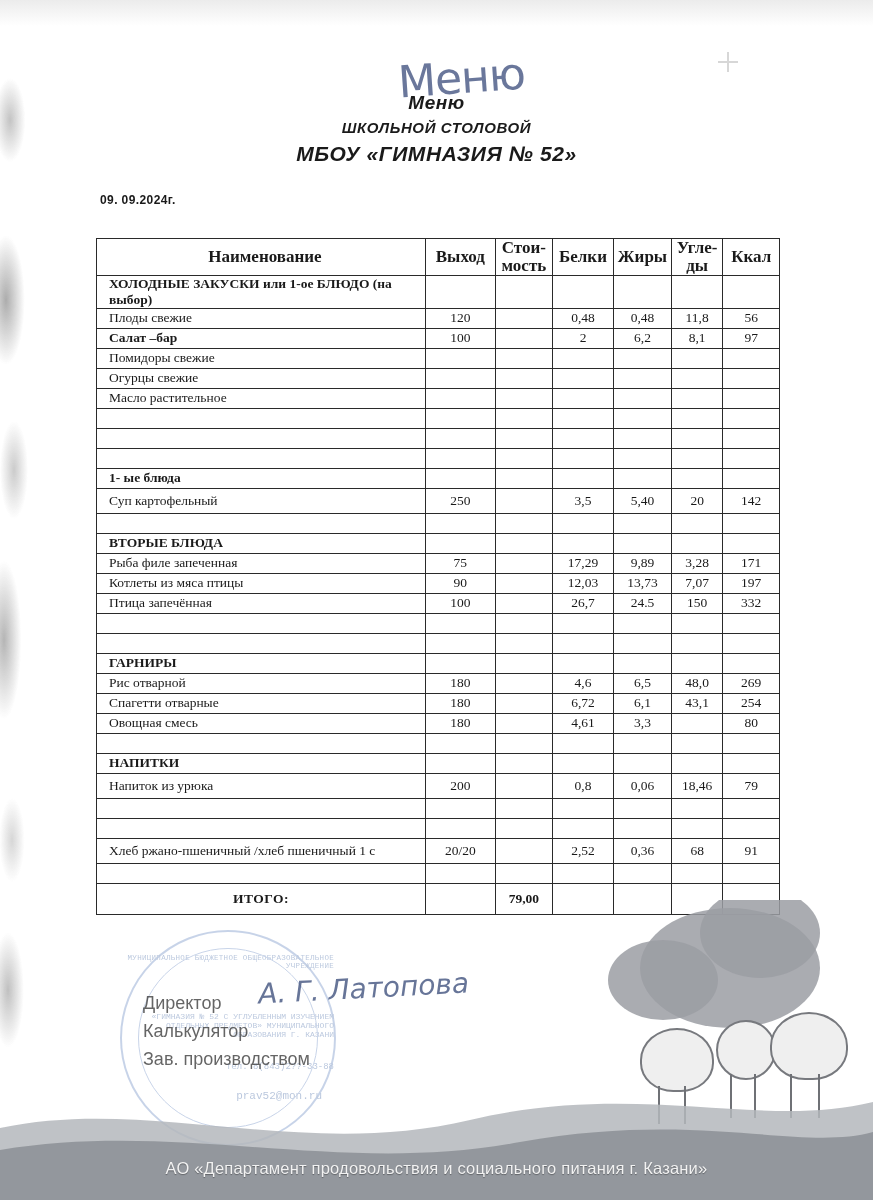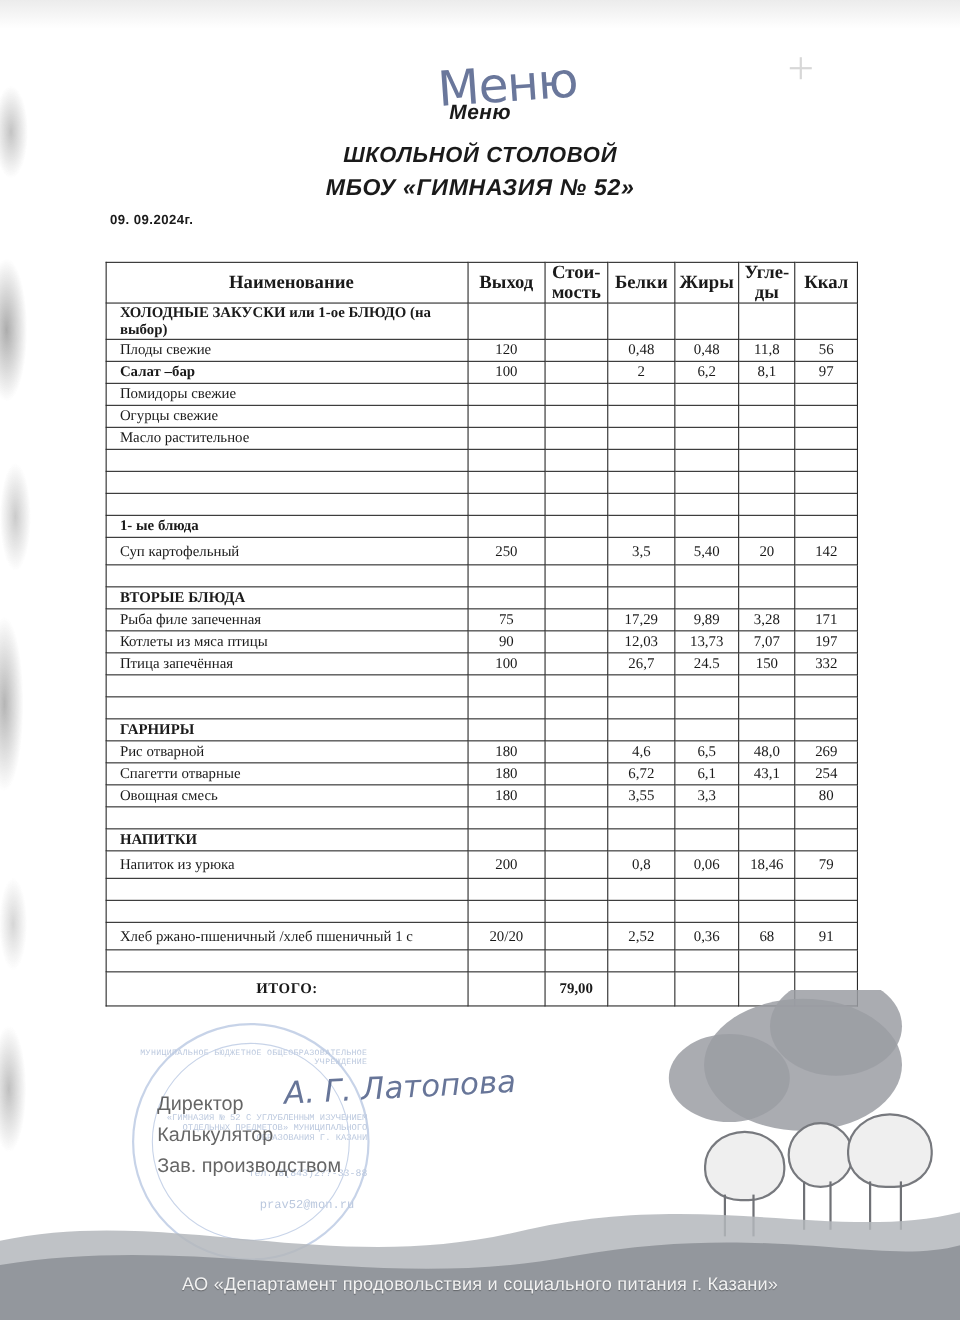--- a/index.html
+++ b/index.html
@@ -59,21 +59,21 @@
   .title-block {
     position: absolute;
     left: 0; right: 0;
     top: 92px;
     text-align: center;
     font-family: "Liberation Sans", sans-serif;
     font-weight: bold;
     font-style: italic;
   }
   .title-1 { font-size: 19px; letter-spacing: .5px; }
-  .title-2 { font-size: 20px; margin-top: 16px; letter-spacing: .6px; }
+  .title-2 { font-size: 15px; margin-top: 5px; letter-spacing: .6px; }
   .title-3 { font-size: 21px; margin-top: 6px; letter-spacing: .6px; }
 
   .doc-date {
     position: absolute;
     left: 100px;
     top: 193px;
     font-family: "Liberation Sans", sans-serif;
     font-weight: bold;
     font-size: 12px;
     letter-spacing: .4px;
@@ -501,21 +501,21 @@
         <td class="num">6,72</td>
         <td class="num">6,1</td>
         <td class="num">43,1</td>
         <td class="num">254</td>
       </tr>
 
       <tr>
         <td class="name">Овощная смесь</td>
         <td class="num">180</td>
         <td class="num"></td>
-        <td class="num">3,55</td>
+        <td class="num">4,61</td>
         <td class="num">3,3</td>
         <td class="num"></td>
         <td class="num">80</td>
       </tr>
 
       <tr>
         <td class="name"></td>
         <td class="num"></td>
         <td class="num"></td>
         <td class="num"></td>

